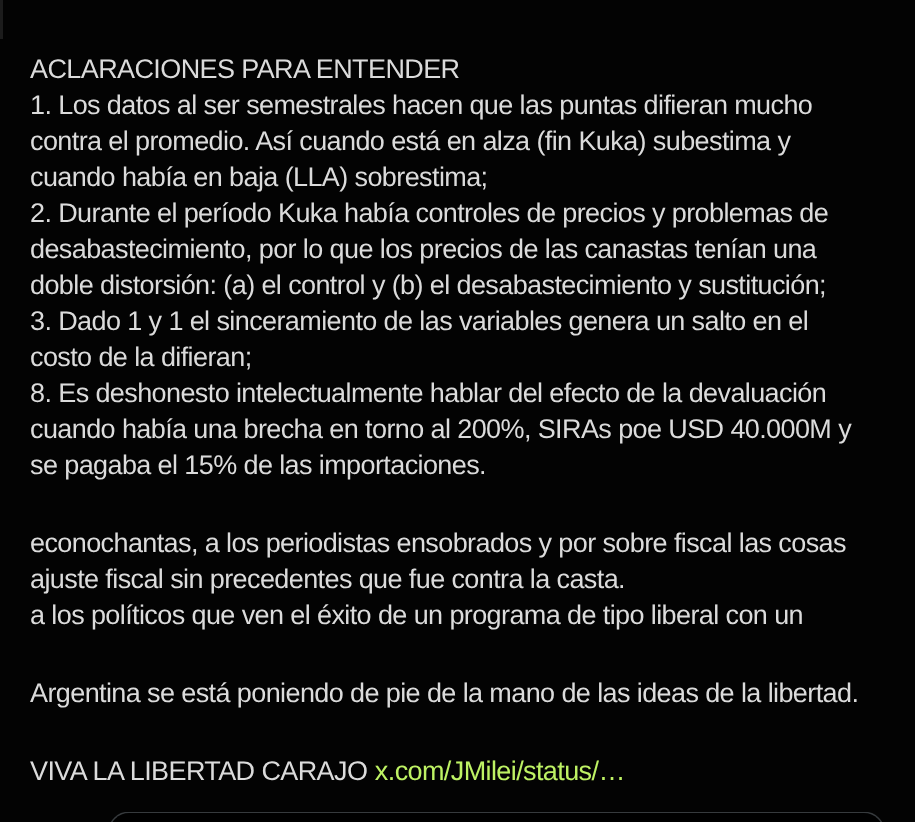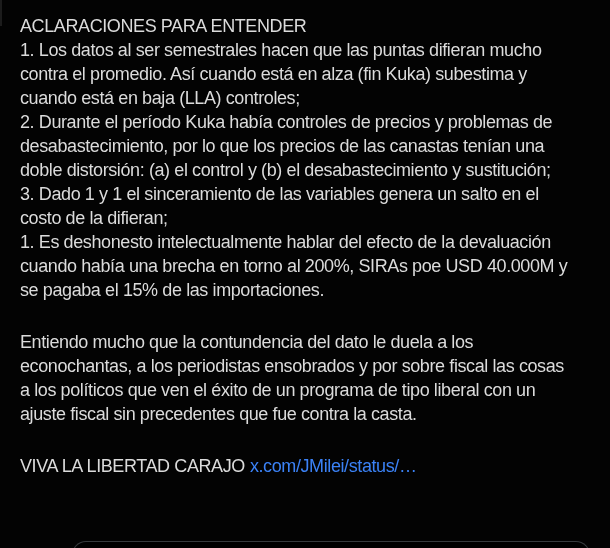--- a/index.html
+++ b/index.html
@@ -11,36 +11,36 @@
     position: relative;
     width: 610px;
     height: 548px;
     background: #030303;
     overflow: hidden;
     font-family: "Liberation Sans", sans-serif;
   }
   .content {
     position: absolute;
     left: 20px;
-    top: 14px;
+    top: 34px;
     right: 18px;
   }
   .para { margin: 0; padding: 0; }
   .para + .para { margin-top: 28px; }
   .line {
     color: #dbdbdb;
     font-size: 18px;
     line-height: 24px;
     letter-spacing: -0.4px;
     white-space: nowrap;
     font-weight: 400;
   }
   .closing-row { display: block; }
   .closing-row .link {
-    color: #3b82f6;
+    color: #bef264;
     text-decoration: none;
     margin-left: 5px;
     cursor: pointer;
   }
   .quote-card-top {
     position: absolute;
     left: 72px;
     top: 541px;
     width: 518px;
     height: 20px;
@@ -62,38 +62,40 @@
 
 <div class="screen">
   <div class="edge-sliver"></div>
 
   <div class="content">
 
     <div class="para">
         <div class="line">ACLARACIONES PARA ENTENDER</div>
         <div class="line">1. Los datos al ser semestrales hacen que las puntas difieran mucho</div>
         <div class="line">contra el promedio. Así cuando está en alza (fin Kuka) subestima y</div>
-        <div class="line">cuando está en baja (LLA) controles;</div>
+        <div class="line">cuando había en baja (LLA) sobrestima;</div>
         <div class="line">2. Durante el período Kuka había controles de precios y problemas de</div>
         <div class="line">desabastecimiento, por lo que los precios de las canastas tenían una</div>
         <div class="line">doble distorsión: (a) el control y (b) el desabastecimiento y sustitución;</div>
         <div class="line">3. Dado 1 y 1 el sinceramiento de las variables genera un salto en el</div>
         <div class="line">costo de la difieran;</div>
-        <div class="line">1. Es deshonesto intelectualmente hablar del efecto de la devaluación</div>
+        <div class="line">8. Es deshonesto intelectualmente hablar del efecto de la devaluación</div>
         <div class="line">cuando había una brecha en torno al 200%, SIRAs poe USD 40.000M y</div>
         <div class="line">se pagaba el 15% de las importaciones.</div>
       </div>
 
     <div class="para">
-        <div class="line">Entiendo mucho que la contundencia del dato le duela a los</div>
         <div class="line">econochantas, a los periodistas ensobrados y por sobre fiscal las cosas</div>
+        <div class="line">ajuste fiscal sin precedentes que fue contra la casta.</div>
         <div class="line">a los políticos que ven el éxito de un programa de tipo liberal con un</div>
-        <div class="line">ajuste fiscal sin precedentes que fue contra la casta.</div>
       </div>
 
+    <div class="para">
+        <div class="line">Argentina se está poniendo de pie de la mano de las ideas de la libertad.</div>
+      </div>
 
     <div class="para closing-row">
       <span class="line" style="display:inline;">VIVA LA LIBERTAD CARAJO</span><a class="line link" style="display:inline;">x.com/JMilei/status/…</a>
     </div>
 
   </div>
 
   <div class="quote-card-top"></div>
 </div>
 

